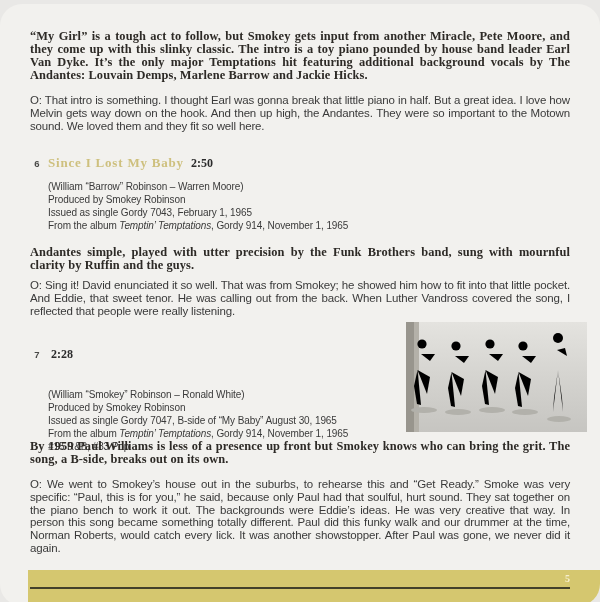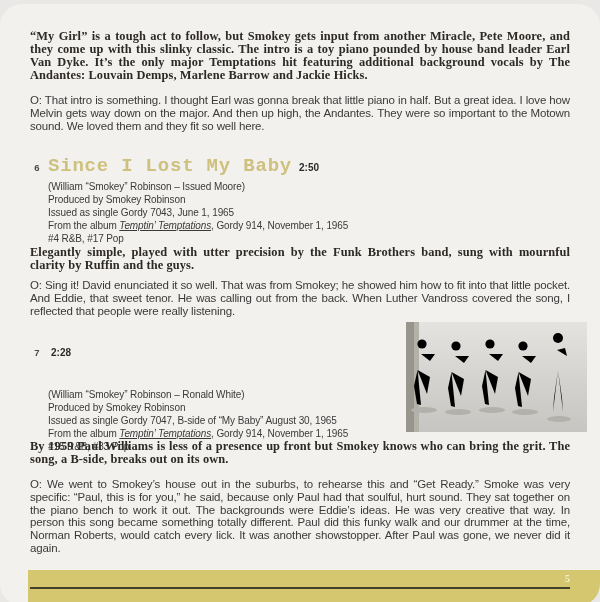--- a/index.html
+++ b/index.html
@@ -18,31 +18,31 @@
     font-family:"Liberation Sans",sans-serif;
     font-size:11.5px;line-height:12.8px;color:#3a3a3a;
     text-align:justify;letter-spacing:-0.15px;
   }
   .track-header{display:flex;align-items:baseline;}
   .track-num{
     font-size:9.5px;font-weight:bold;color:#4a4a48;
     width:14px;text-align:center;flex:0 0 14px;
   }
   .track-title{
-    font-family:Liberation Mono, monospace;font-weight:bold;
-    font-size:19px;letter-spacing:0.8px;margin-left:4px;
+    font-family:Liberation Serif, serif;font-weight:bold;
+    font-size:13px;letter-spacing:0.8px;margin-left:4px;
   }
   .track-time{
-    font-size:10px;font-weight:bold;color:#2b2b2b;margin-left:7px;
+    font-size:12px;font-weight:bold;color:#2b2b2b;margin-left:7px;font-family:Liberation Serif, serif;
   }
   .credits{
     position:absolute;left:48px;width:400px;
     font-size:10px;line-height:13px;color:#3a3a3a;letter-spacing:-0.1px;
   }
-  .credit-line em{font-style:italic;text-decoration:underline;}
+  .credit-line em{font-style:italic;}
   .photo{
     position:absolute;left:406px;top:318px;width:181px;height:110px;
   }
   .photo svg{display:block;width:181px;height:110px;}
   .footer-bar{
     position:absolute;left:28px;right:0;top:566px;bottom:0;
     background:#d5c76f;
   }
   .footer-rule{
     position:absolute;left:2px;top:17px;width:540px;height:2px;
@@ -54,35 +54,34 @@
     font-size:10px;color:#f6efcd;
   }
 </style>
 </head>
 <body>
 
 <div class="page">
 
   <div class="abs para-bold" style="top:26px">“My Girl” is a tough act to follow, but Smokey gets input from another Miracle, Pete Moore, and they come up with this slinky classic. The intro is a toy piano pounded by house band leader Earl Van Dyke. It’s the only major Temptations hit featuring additional background vocals by The Andantes: Louvain Demps, Marlene Barrow and Jackie Hicks.</div>
 
-  <div class="abs para-otis" style="top:90px">O: That intro is something. I thought Earl was gonna break that little piano in half. But a great idea. I love how Melvin gets way down on the major. And then up high, the Andantes. They were so important to the Motown sound. We loved them and they fit so well here.</div>
+  <div class="abs para-otis" style="top:90px">O: That intro is something. I thought Earl was gonna break that little piano in half. But a great idea. I love how Melvin gets way down on the hook. And then up high, the Andantes. They were so important to the Motown sound. We loved them and they fit so well here.</div>
 
   <div class="abs track-header" style="top:151px">
     <span class="track-num">6</span>
     <span class="track-title" style="color: rgb(206, 192, 126);">Since I Lost My Baby</span>
     <span class="track-time">2:50</span>
   </div>
   <div class="credits" style="top:176px">
-      <div class="credit-line"><span>(William “Smokey” Robinson – Issued Moore)</span></div>
+      <div class="credit-line"><span>(William “Barrow” Robinson – Warren Moore)</span></div>
       <div class="credit-line"><span>Produced by Smokey Robinson</span></div>
-      <div class="credit-line"><span>Issued as single Gordy 7043, June 1, 1965</span></div>
+      <div class="credit-line"><span>Issued as single Gordy 7043, February 1, 1965</span></div>
       <div class="credit-line"><span>From the album </span><em>Temptin’ Temptations</em><span>, Gordy 914, November 1, 1965</span></div>
-      <div class="credit-line"><span>#4 R&amp;B, #17 Pop</span></div>
     </div>
-  <div class="abs para-bold" style="top:242px">Elegantly simple, played with utter precision by the Funk Brothers band, sung with mournful clarity by Ruffin and the guys.</div>
+  <div class="abs para-bold" style="top:242px">Andantes simple, played with utter precision by the Funk Brothers band, sung with mournful clarity by Ruffin and the guys.</div>
   <div class="abs para-otis" style="top:275px">O: Sing it! David enunciated it so well. That was from Smokey; he showed him how to fit into that little pocket. And Eddie, that sweet tenor. He was calling out from the back. When Luther Vandross covered the song, I reflected that people were really listening.</div>
 
   <div class="abs track-header" style="top:343px">
     <span class="track-num">7</span>
     <span class="track-time">2:28</span>
   </div>
   <div class="credits" style="top:384px">
       <div class="credit-line"><span>(William “Smokey” Robinson – Ronald White)</span></div>
       <div class="credit-line"><span>Produced by Smokey Robinson</span></div>
       <div class="credit-line"><span>Issued as single Gordy 7047, B-side of “My Baby” August 30, 1965</span></div>

